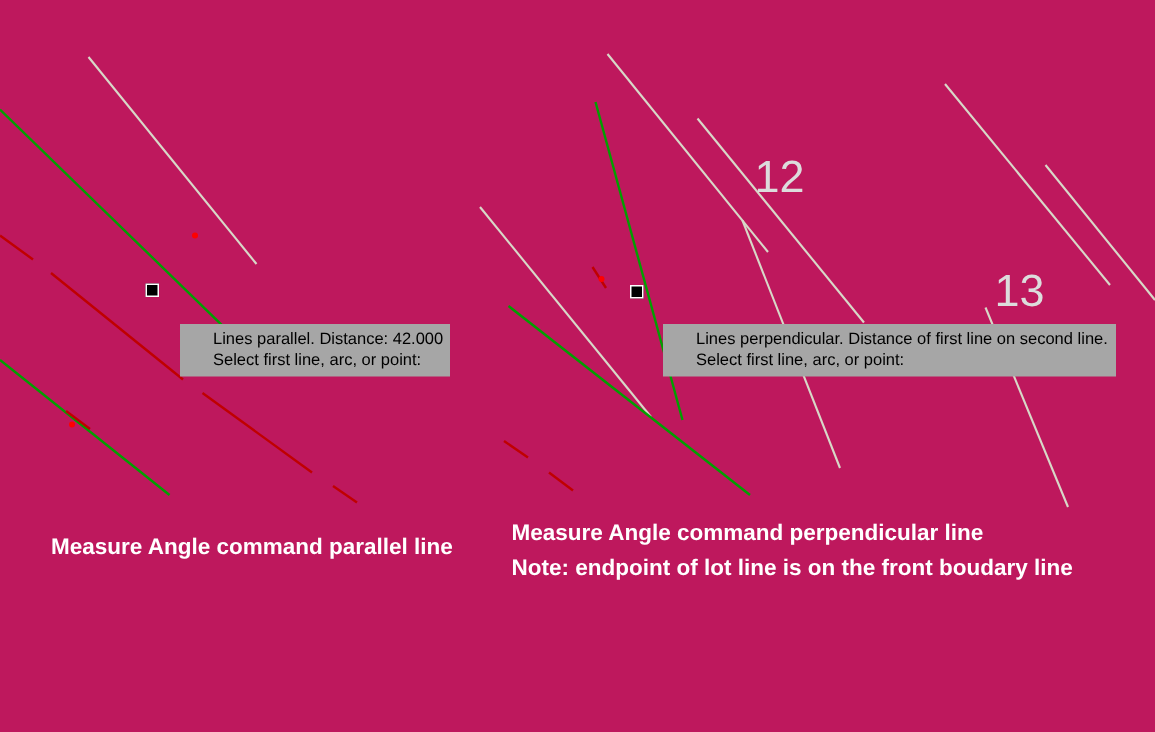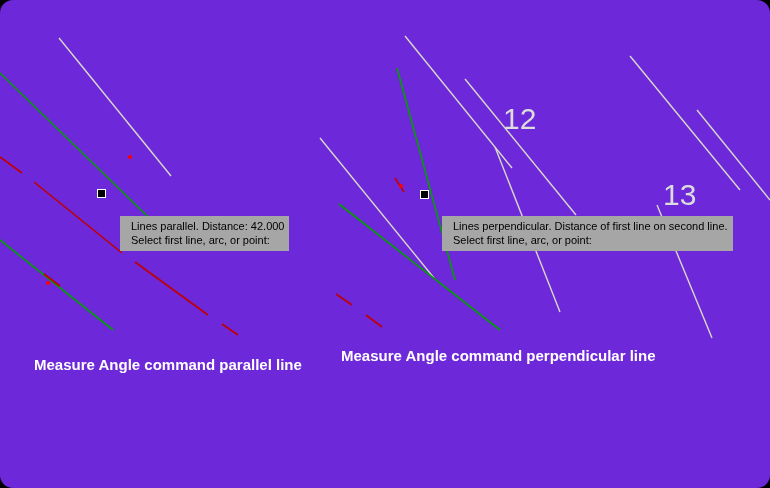--- a/index.html
+++ b/index.html
@@ -10,38 +10,37 @@
   body {
     width: 770px;
     height: 488px;
     overflow: hidden;
     font-family: "Liberation Sans", sans-serif;
   }
   #stage {
     position: relative;
     width: 770px;
     height: 488px;
-    background: #6d28d9;
-    border-radius: 13px;
+    background: #be185d;
   }
   #cad-svg {
     position: absolute;
     left: 0;
     top: 0;
     width: 770px;
     height: 488px;
   }
   .tooltip {
     position: absolute;
     background: #a6a6a6;
     color: #000000;
     font-family: "Liberation Sans", sans-serif;
     font-size: 11px;
     line-height: 14px;
-    padding: 3px 5px 4px 11px;
+    padding: 3px 5px 4px 22px;
     white-space: nowrap;
     box-sizing: border-box;
   }
   .tooltip .tl-line {
     display: block;
   }
   #tooltip-parallel {
     left: 120px;
     top: 216px;
   }
@@ -157,15 +156,16 @@
 
   <div class="tooltip" id="tooltip-perp">
     <span class="tl-line">Lines perpendicular. Distance of first line on second line.</span>
     <span class="tl-line">Select first line, arc, or point:</span>
   </div>
 
   <div class="caption" id="caption-left">Measure Angle command parallel line</div>
 
   <div class="caption" id="caption-right">
     <span style="display:block">Measure Angle command perpendicular line</span>
+    <span style="display:block">Note: endpoint of lot line is on the front boudary line</span>
   </div>
 
 </div>
 
 </body></html>

